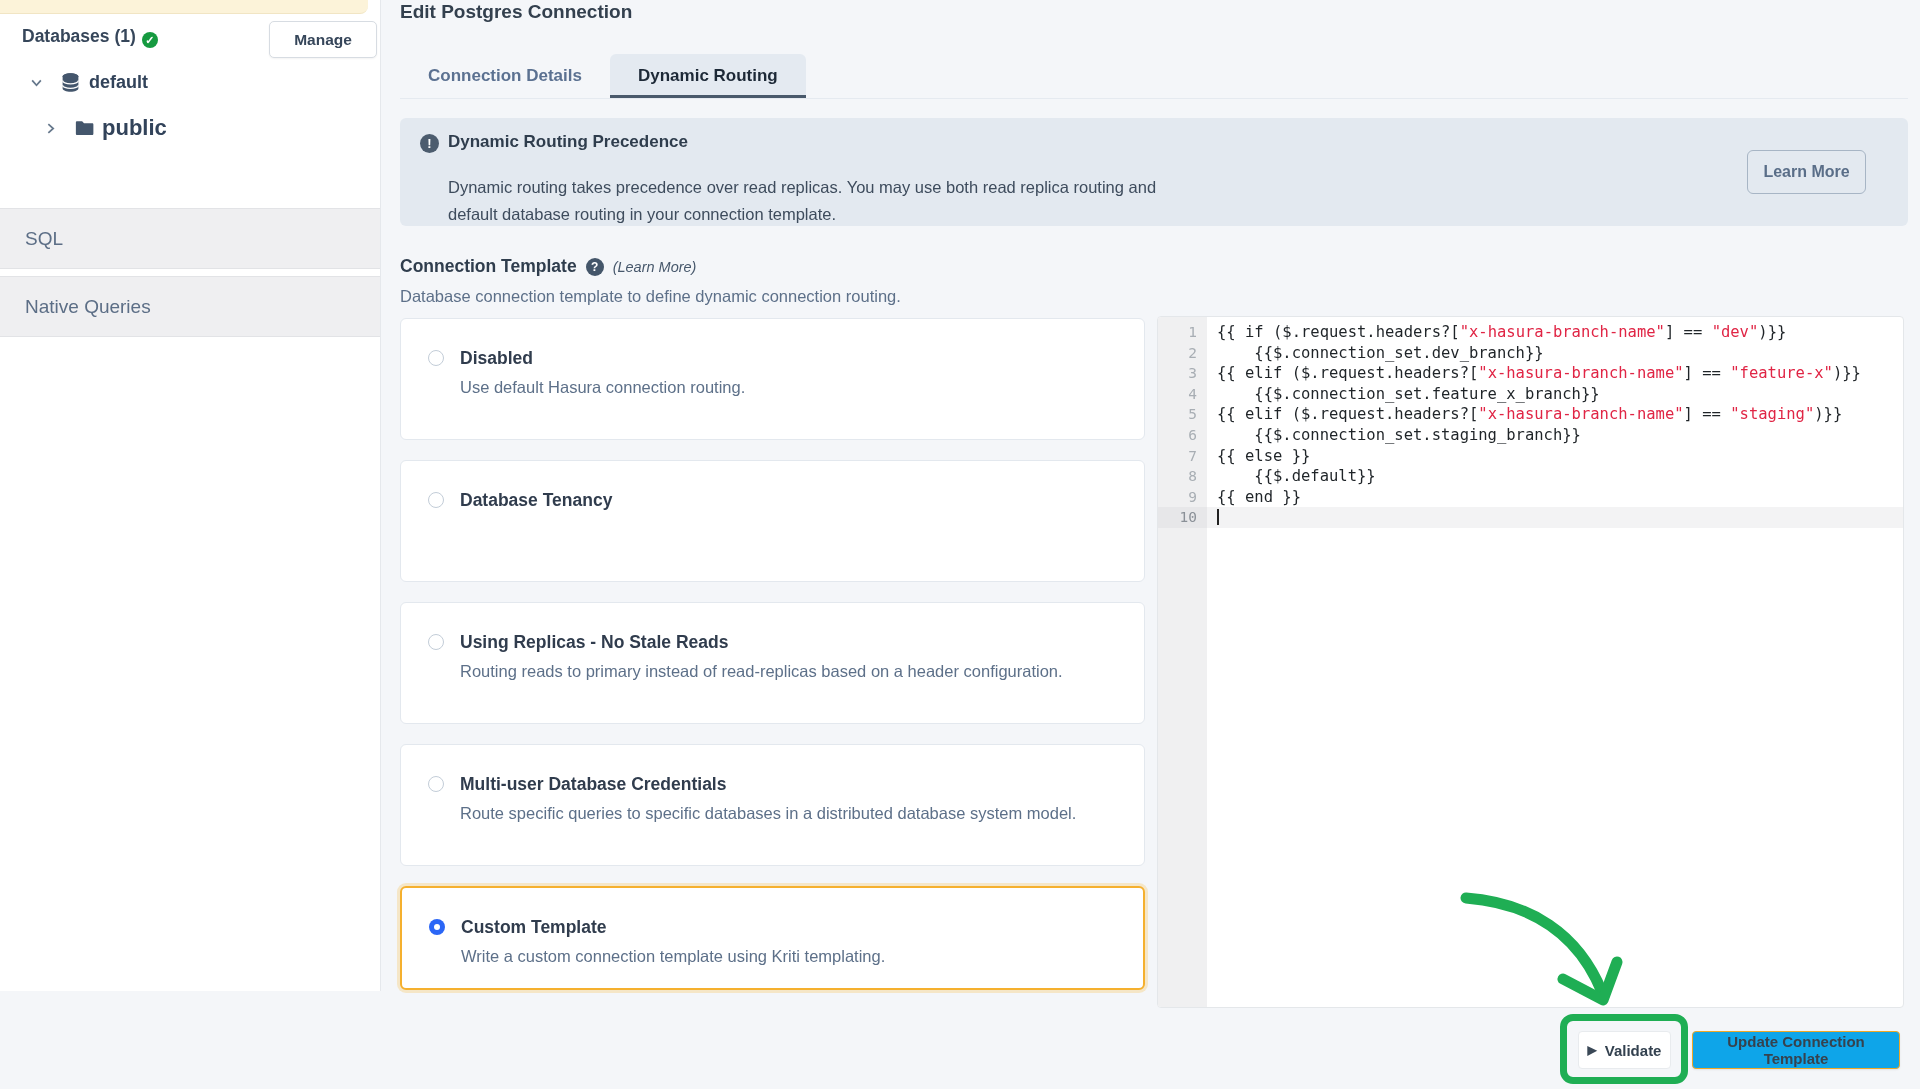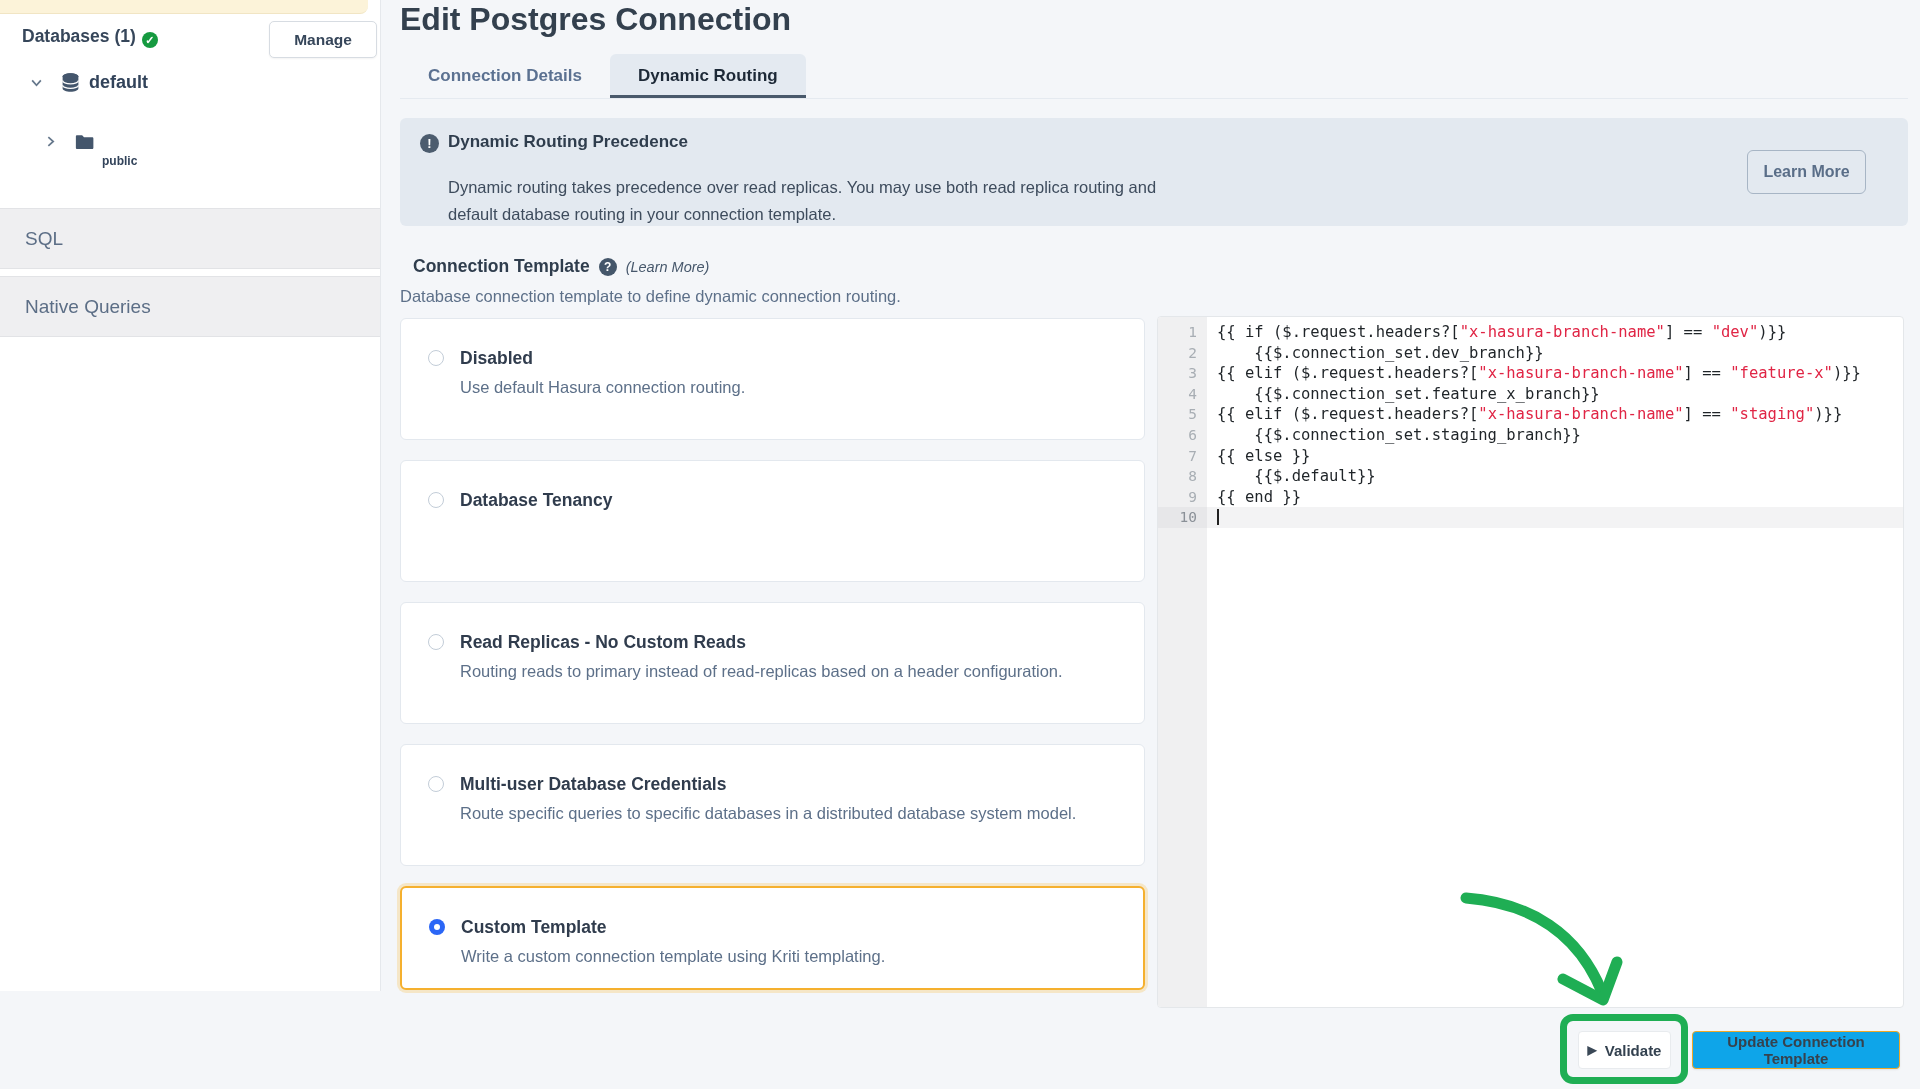--- a/index.html
+++ b/index.html
@@ -11,39 +11,39 @@
   .sidebar-strip { position:absolute; left:0; top:0; width:368px; height:14px; background:#fcf3d9; border-bottom:1px solid #f1e5c4; border-radius:0 0 8px 0; }
   .db-header-label { position:absolute; left:22px; top:26px; font-size:17.5px; font-weight:bold; color:#36465a; }
   .check-badge { display:inline-block; width:16px; height:16px; background:#169a40; border-radius:50%; color:#fff; font-size:11px; line-height:16px; text-align:center; vertical-align:-2px; margin-left:6px; }
   .manage-btn { position:absolute; left:269px; top:21px; width:108px; height:37px; background:#fff; border:1px solid #d7dce2; border-radius:5px; font-size:15.5px; font-weight:bold; color:#36465a; box-shadow:0 1px 2px rgba(0,0,0,0.05); cursor:pointer; font-family:inherit; }
   .tree-row { position:absolute; display:flex; align-items:center; }
   .tree-default { left:30px; top:72px;text-align:center; }
   .tree-public { left:44px; top:115px; }
   .chev { display:inline-flex; width:14px; color:#66788c; }
   .tree-icon { display:inline-flex; margin:0 8px 0 16px; }
   .tree-label-main { font-size:18px; font-weight:bold; color:#32435a; }
-  .tree-label-sub { font-size:12px; font-weight:bold; color:#32435a;margin-top:39px; }
+  .tree-label-sub { font-size:22px; font-weight:bold; color:#32435a; }
   .side-nav-item { position:absolute; left:0; width:380px; height:61px; background:#efeff1; border-top:1px solid #e2e3e6; border-bottom:1px solid #e2e3e6; font-size:19px; color:#5c6e86; line-height:59px; padding-left:25px; cursor:pointer; }
 
   
-  .page-title { position:absolute; left:400px; top:1px; font-size:32px; font-weight:bold; color:#33404e; }
+  .page-title { position:absolute; left:400px; top:1px; font-size:19px; font-weight:bold; color:#33404e; }
   .tabs-row { position:absolute; left:400px; top:54px; width:1508px; height:45px; border-bottom:1px solid #e5eaf0; display:flex; align-items:stretch; }
   .tab { padding:0 28px; line-height:44px; font-size:17px; font-weight:bold; color:#5b7191; cursor:pointer; }
   .tab.active { background:#e4eaf1; border-radius:6px 6px 0 0; color:#1d2937; box-shadow:inset 0 -3px 0 #49596b; }
 
   
   .banner { position:absolute; left:400px; top:118px; width:1508px; height:108px; background:#e3e9f0; border-radius:6px; }
   .info-icon { position:absolute; left:20px; top:16px; width:19px; height:19px; background:#4c5c6e; border-radius:50%; color:#fff; font-size:13px; font-weight:bold; text-align:center; line-height:19px; }
   .banner-title { position:absolute; left:48px; top:14px; font-size:17px; font-weight:bold; color:#2f3d4d; }
   .banner-body { position:absolute; left:48px; top:56px; width:745px; font-size:16.5px; line-height:27px; color:#3e4c5d; }
   .learn-more-btn { position:absolute; left:1347px; top:32px; width:119px; height:44px; background:transparent; border:1px solid #a7b5c5; border-radius:6px; font-size:16px; font-weight:bold; color:#5a6e88; cursor:pointer; font-family:inherit; }
 
   
   .section-heading { position:absolute; left:400px; top:256px; display:flex; align-items:center; gap:9px; }
-  .section-title { font-size:17.5px; font-weight:bold; color:#2f3d4d;margin-left:13px; }
+  .section-title { font-size:17.5px; font-weight:bold; color:#2f3d4d; }
   .help-icon { width:18px; height:18px; background:#44566a; border-radius:50%; color:#fff; font-size:12px; font-weight:bold; text-align:center; line-height:18px; cursor:pointer; }
   .section-learnmore { font-size:14.5px; font-style:italic; color:#47586c; cursor:pointer; }
   .section-subtitle { position:absolute; left:400px; top:287px; font-size:16.5px; color:#5d7089; }
 
   
   .opt-card { position:absolute; left:400px; width:745px; height:122px; background:#fff; border:1px solid #e3e8ee; border-radius:6px; cursor:pointer; }
   .opt-card.selected { border:2px solid #f5b02e; box-shadow:0 0 0 3px rgba(246,184,50,0.25); height:104px; }
   .radio { position:absolute; left:27px; top:31px; width:16px; height:16px; border:1.5px solid #c3cdd8; border-radius:50%; background:#fff; }
   .opt-card.selected .radio { border:none; background:#2b66f6; }
   .opt-card.selected .radio::after { content:""; position:absolute; left:5px; top:5px; width:6px; height:6px; border-radius:50%; background:#fff; }
@@ -140,21 +140,21 @@
   <span class="radio"></span>
   <div class="opt-title">Disabled</div>
   <div class="opt-desc">Use default Hasura connection routing.</div>
 </div>
 <div class="opt-card" style="top:460px">
   <span class="radio"></span>
   <div class="opt-title">Database Tenancy</div>
 </div>
 <div class="opt-card" style="top:602px">
   <span class="radio"></span>
-  <div class="opt-title">Read Replicas - No Custom Reads</div>
+  <div class="opt-title">Using Replicas - No Stale Reads</div>
   <div class="opt-desc">Routing reads to primary instead of read-replicas based on a header configuration.</div>
 </div>
 <div class="opt-card" style="top:744px">
   <span class="radio"></span>
   <div class="opt-title">Multi-user Database Credentials</div>
   <div class="opt-desc">Route specific queries to specific databases in a distributed database system model.</div>
 </div>
 <div class="opt-card selected" style="top:886px">
   <span class="radio"></span>
   <div class="opt-title">Custom Template</div>

